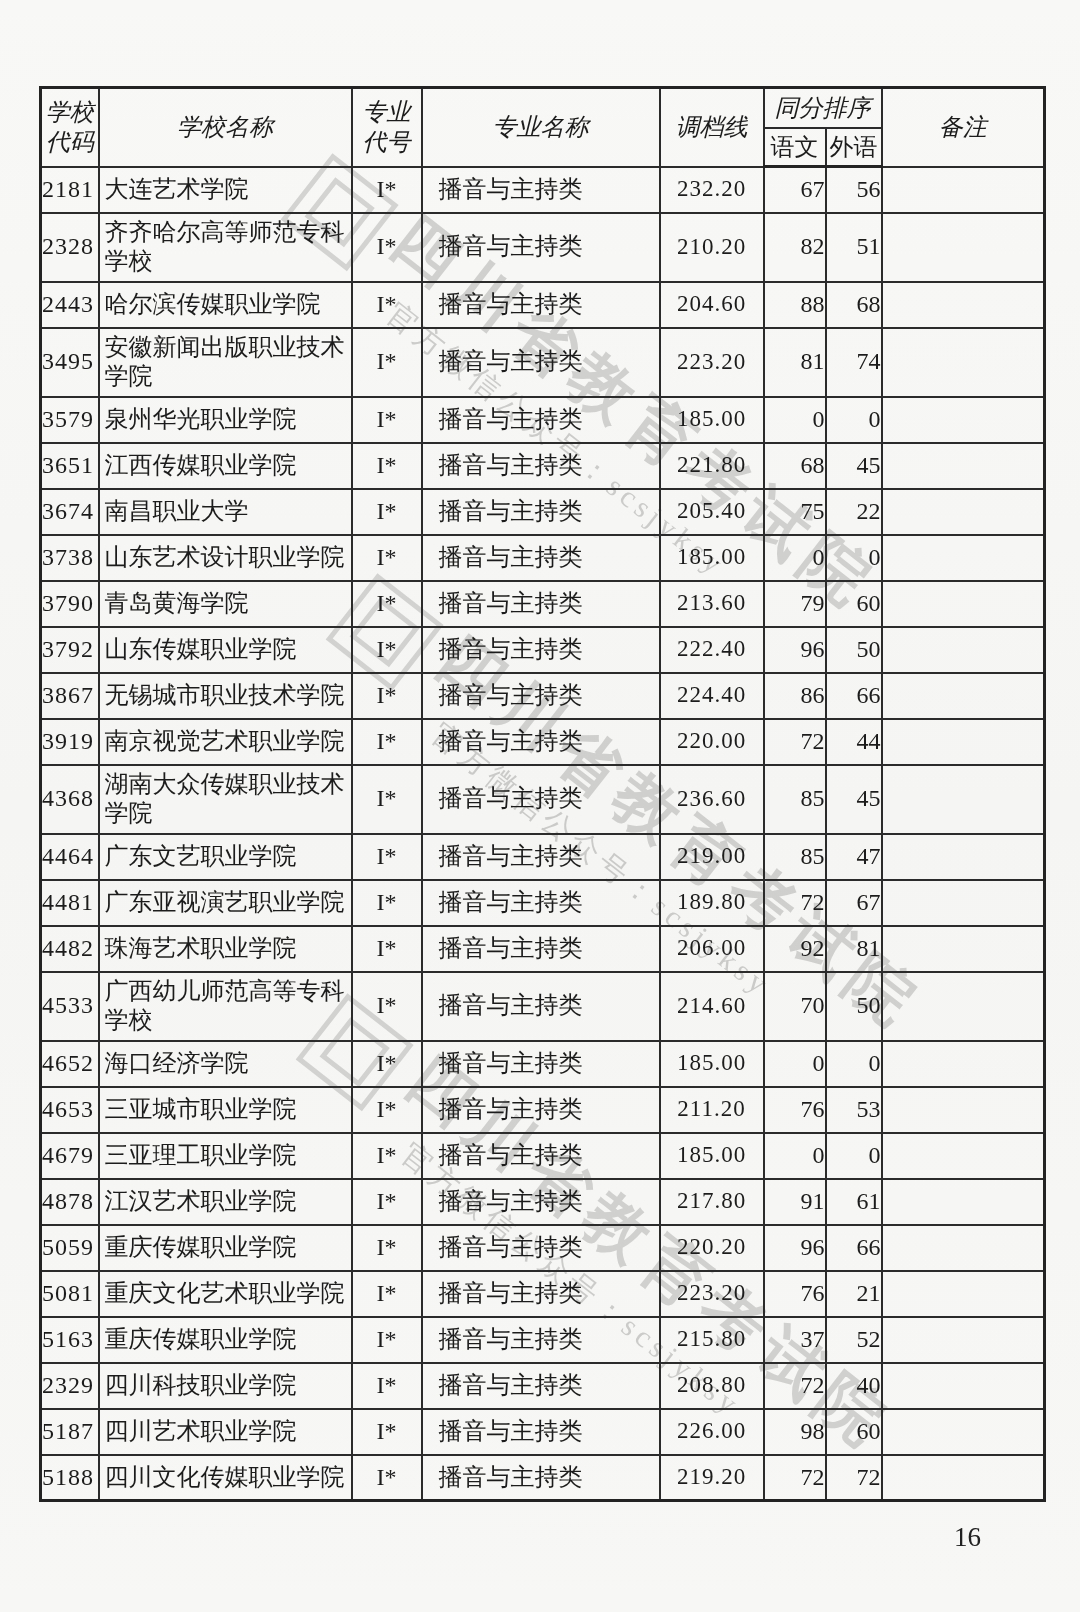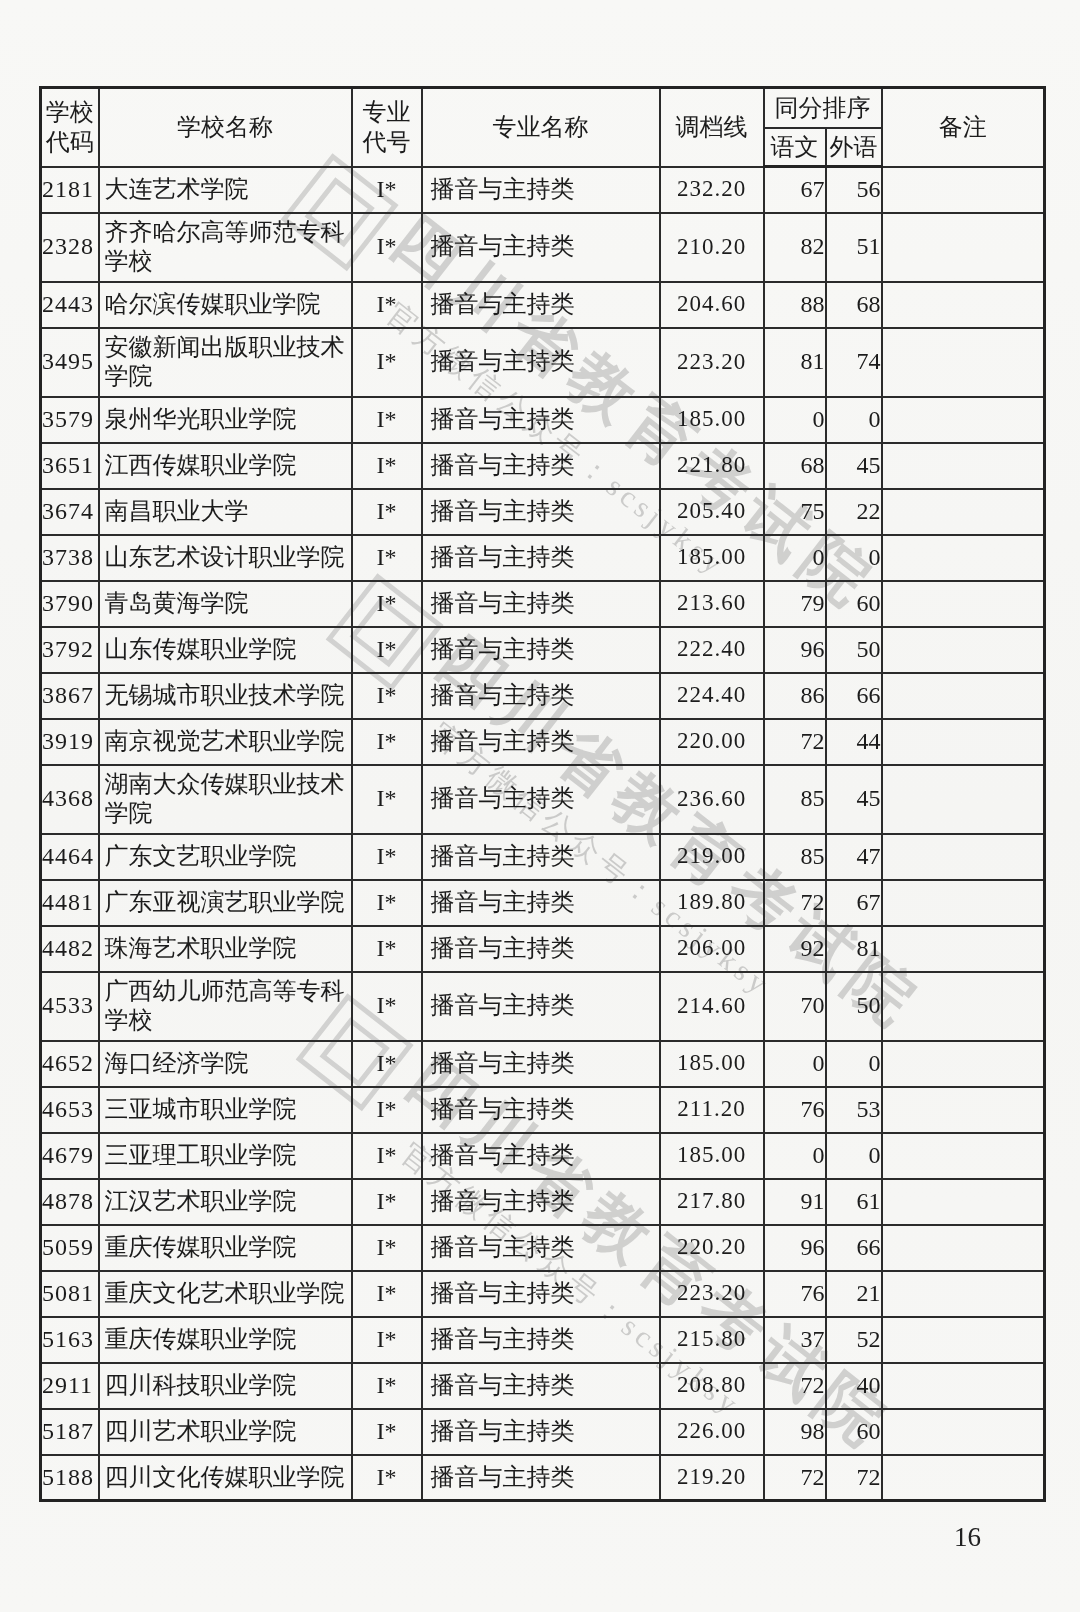--- a/index.html
+++ b/index.html
@@ -69,33 +69,33 @@
     overflow:hidden;
   }
   .adm-table{border:3px solid #232323;}
   .adm-table thead tr:last-child th{border-bottom:3px solid #232323;}
   .adm-table th{
     font-size:24px;
     text-align:center;
     line-height:1.25;
     word-break:break-all;
   }
-  .adm-table thead tr.h1{height:40px;}
+  .adm-table thead tr.h1{height:40px;font-style:italic;}
   .adm-table thead tr.h2{height:39px;}
   .adm-table tbody tr{height:46px;}
   .adm-table tbody tr.tall{height:69px;}
   .adm-table td{
     font-size:24px;
     line-height:1.22;
     word-break:break-all;
   }
   td.c-code{letter-spacing:1px;}
   td.c-name{text-align:left;padding-left:5px;padding-right:2px;}
   td.c-mcode{text-align:center;}
-  td.c-mname{text-align:left;padding-left:8px;padding-right:2px;}
+  td.c-mname{text-align:left;padding-left:16px;padding-right:2px;}
   td.c-cut{text-align:center;font-size:23px;letter-spacing:1px;}
   td.c-num{text-align:right;}
   td.c-remark{}
 
   .page-number{
     position:absolute;
     left:954px;top:1522px;
     font-size:27px;
     color:#222;
     z-index:2;
@@ -395,21 +395,21 @@
       <td class="c-code">5163</td>
       <td class="c-name">重庆传媒职业学院</td>
       <td class="c-mcode">I*</td>
       <td class="c-mname">播音与主持类</td>
       <td class="c-cut">215.80</td>
       <td class="c-num">37</td>
       <td class="c-num">52</td>
       <td class="c-remark"></td>
     </tr>
         <tr>
-      <td class="c-code">2911</td>
+      <td class="c-code">2329</td>
       <td class="c-name">四川科技职业学院</td>
       <td class="c-mcode">I*</td>
       <td class="c-mname">播音与主持类</td>
       <td class="c-cut">208.80</td>
       <td class="c-num">72</td>
       <td class="c-num">40</td>
       <td class="c-remark"></td>
     </tr>
         <tr>
       <td class="c-code">5187</td>

